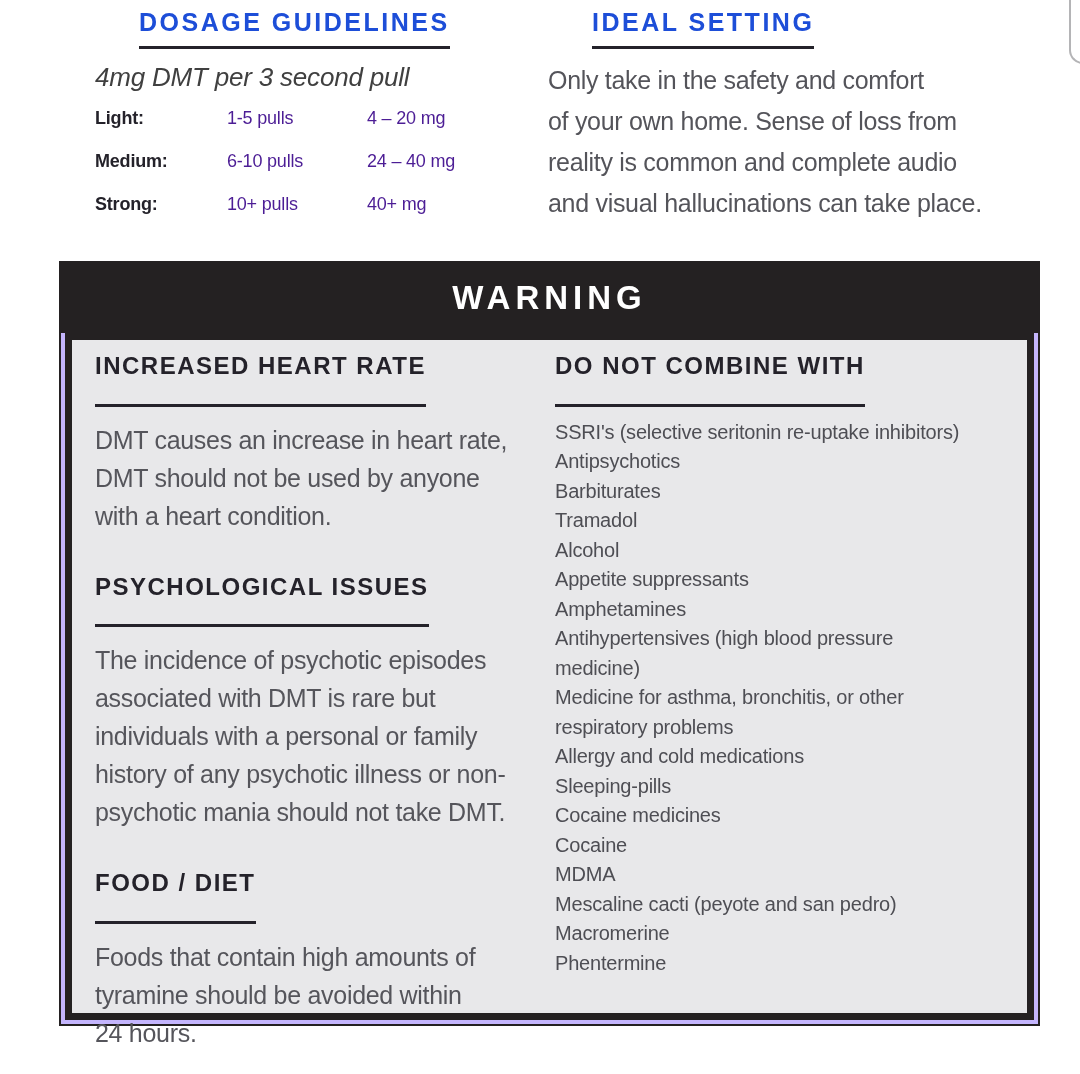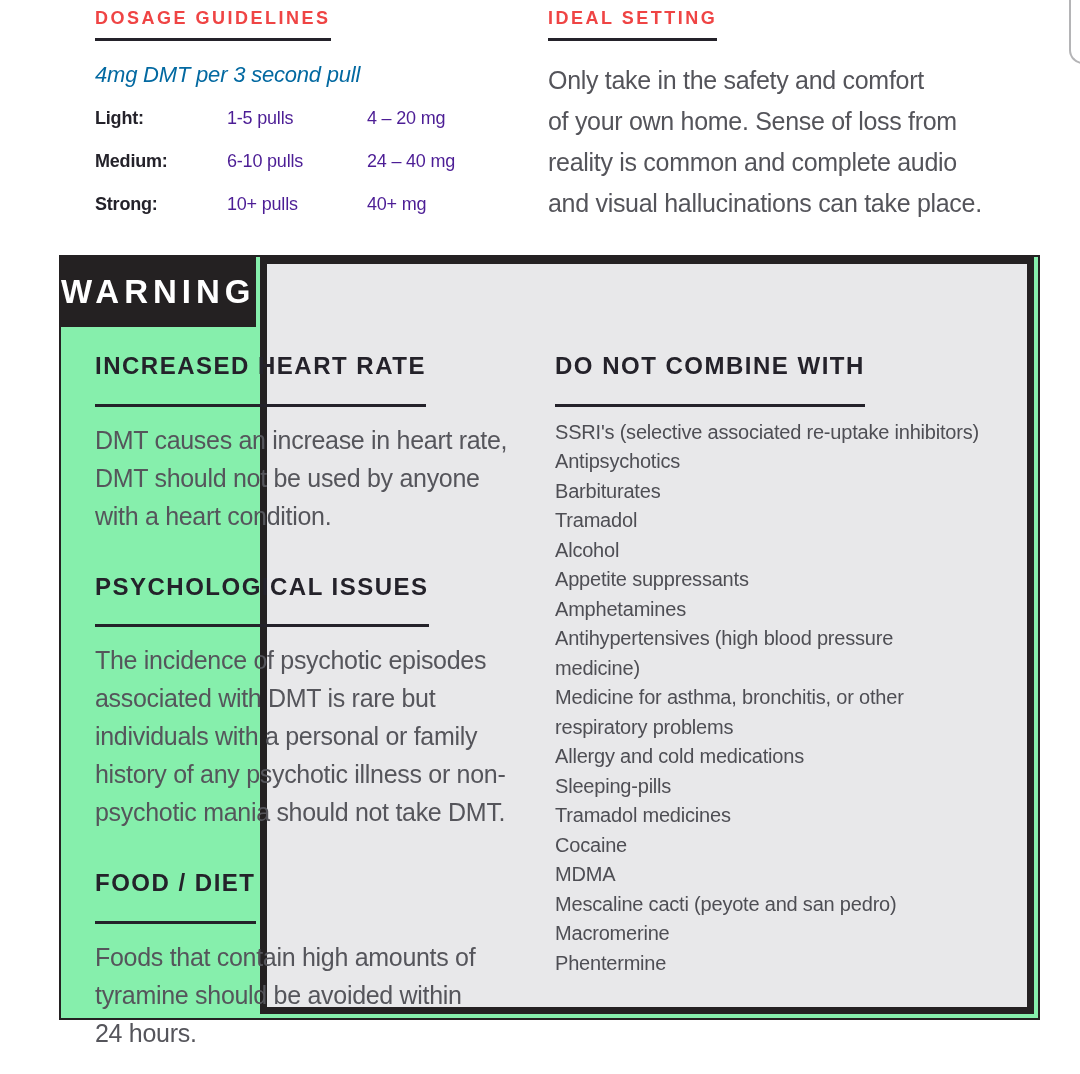--- a/index.html
+++ b/index.html
@@ -22,38 +22,39 @@
     height: 70px;
     border-left: 2px solid #b4b4b6;
     border-bottom: 2px solid #b4b4b6;
     border-bottom-left-radius: 14px;
   }
 
   
   .top-heading {
     position: absolute;
     top: 9px;
-    font-size: 18px;
+    font-size: 25px;
     font-weight: bold;
     letter-spacing: 2.5px;
-    color: #ef4444;
+    color: #1d4ed8;
     border-bottom: 3px solid #24222a;
     padding-bottom: 9px;
     line-height: 1.1;
+    margin-left: 44px;
   }
   #dosage-title { left: 95px; }
   #ideal-title  { left: 548px; }
 
   #dosage-note {
     position: absolute;
     left: 95px;
     top: 62px;
-    font-size: 22px;
+    font-size: 26px;
     font-style: italic;
-    color: #0369a1;
+    color: #404040;
     letter-spacing: -0.2px;
   }
   #dosage-table {
     position: absolute;
     left: 95px;
     top: 97px;
     width: 440px;
   }
   .dosage-row {
     display: grid;
@@ -73,28 +74,28 @@
     font-size: 25px;
     line-height: 41px;
     color: #54545a;
     letter-spacing: -0.3px;
   }
 
   
   #warning-outer {
     position: absolute;
     left: 59px;
-    top: 255px;
+    top: 261px;
     width: 981px;
     height: 765px;
     border: 2px solid #242122;
     box-sizing: border-box;
-    background: #86efac;
+    background: #c4b5fd;
     display: flex;
-    flex-direction: row;
+    flex-direction: column;
   }
   #warning-header {
     height: 70px;
     flex: 0 0 70px;
     background: #242122;
     color: #ffffff;
     display: flex;
     align-items: center;
     justify-content: center;
     font-size: 33px;
@@ -215,34 +216,34 @@
       <h3 class="warn-h3">FOOD / DIET</h3>
       <p class="warn-para preline">Foods that contain high amounts of
 tyramine should be avoided within
 24 hours.</p>
     </div>
   </div>
 
   <div id="warn-col-right">
     <h3 class="warn-h3">DO NOT COMBINE WITH</h3>
     <div id="combine-list">
-      <div class="combine-item preline">SSRI's (selective associated re-uptake inhibitors)</div>
+      <div class="combine-item preline">SSRI's (selective seritonin re-uptake inhibitors)</div>
       <div class="combine-item preline">Antipsychotics</div>
       <div class="combine-item preline">Barbiturates</div>
       <div class="combine-item preline">Tramadol</div>
       <div class="combine-item preline">Alcohol</div>
       <div class="combine-item preline">Appetite suppressants</div>
       <div class="combine-item preline">Amphetamines</div>
       <div class="combine-item preline">Antihypertensives (high blood pressure
 medicine)</div>
       <div class="combine-item preline">Medicine for asthma, bronchitis, or other
 respiratory problems</div>
       <div class="combine-item preline">Allergy and cold medications</div>
       <div class="combine-item preline">Sleeping-pills</div>
-      <div class="combine-item preline">Tramadol medicines</div>
+      <div class="combine-item preline">Cocaine medicines</div>
       <div class="combine-item preline">Cocaine</div>
       <div class="combine-item preline">MDMA</div>
       <div class="combine-item preline">Mescaline cacti (peyote and san pedro)</div>
       <div class="combine-item preline">Macromerine</div>
       <div class="combine-item preline">Phentermine</div>
     </div>
   </div>
 
 </div>
 

